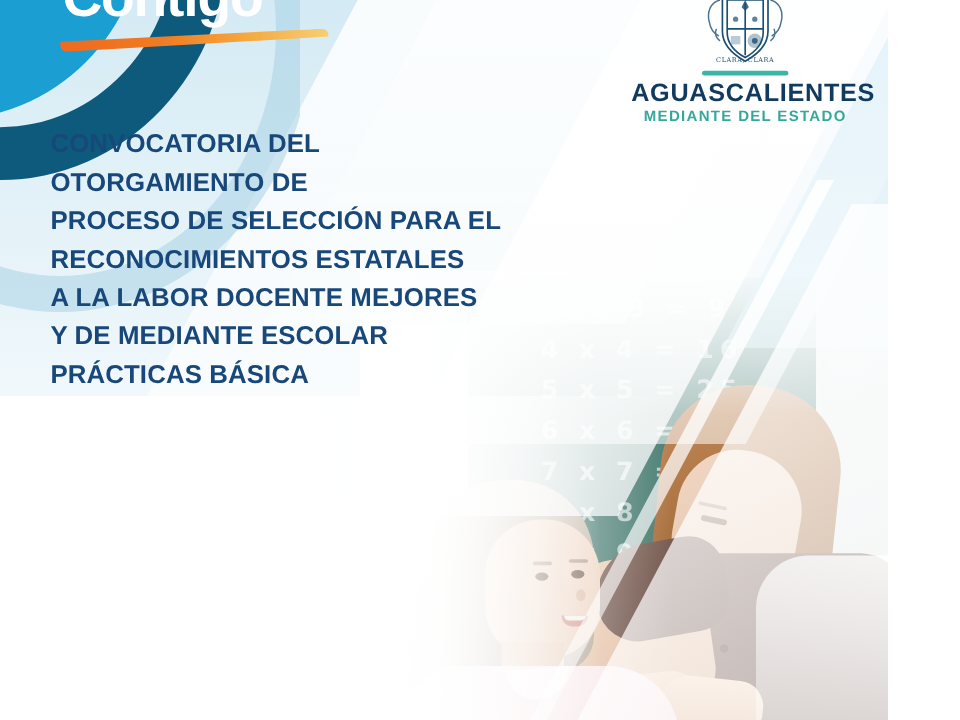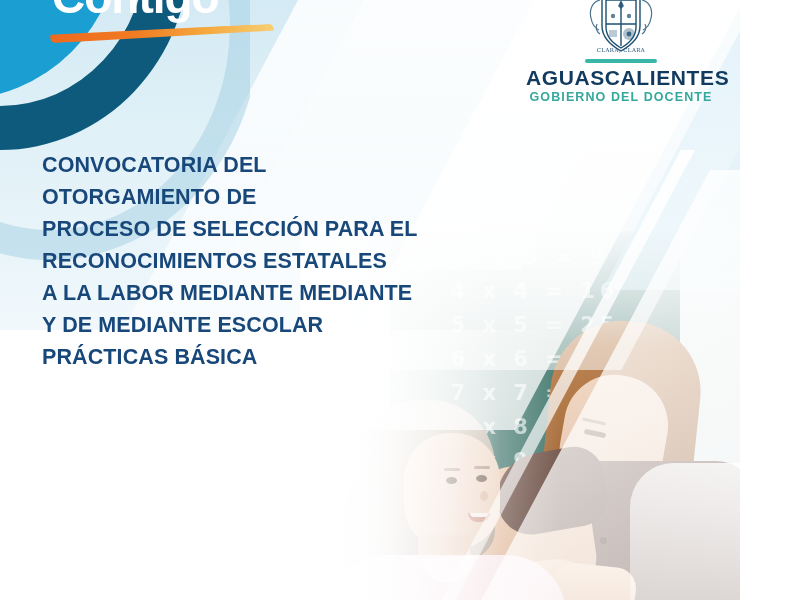--- a/index.html
+++ b/index.html
@@ -230,21 +230,20 @@
   .ags .sub{
     font-size:12.5px;font-weight:700;color:#35a89c;letter-spacing:1.1px;margin-top:3px;line-height:1;
   }
 
   
   .title{
     position:absolute;left:42px;top:104px;width:530px;
     color:#18477a;
     font-size:21.5px;font-weight:700;line-height:32px;
     letter-spacing:.1px;
-    margin-top:45px;
   }
   .title .ln{display:block;white-space:nowrap;}
 </style>
 </head>
 <body>
 
 <div id="poster">
 
   <div class="bg-base"></div>
 
@@ -333,26 +332,26 @@
       <g stroke="#1d4f72" stroke-width="1.2" fill="none" opacity=".8">
         <path d="M18 6 c-8 2 -11 10 -9 18 c1 6 4 10 8 12"></path>
         <path d="M60 6 c8 2 11 10 9 18 c-1 6 -4 10 -8 12"></path>
         <path d="M15 30 c-2 4 0 8 3 10"></path>
         <path d="M63 30 c2 4 0 8 -3 10"></path>
       </g>
       <text x="39" y="58" font-size="5.4" font-family="DejaVu Serif, serif" fill="#1d4f72" text-anchor="middle" letter-spacing="0.5">CLARA, CLARA</text>
     </svg>
     <div class="rule"></div>
     <div class="name">AGUASCALIENTES</div>
-    <div class="sub">GOBIERNO DEL DOCENTE</div>
+    <div class="sub">MEDIANTE DEL ESTADO</div>
   </div>
 
   <div class="title">
     <span class="ln">CONVOCATORIA DEL</span>
     <span class="ln">OTORGAMIENTO DE</span>
     <span class="ln">PROCESO DE SELECCIÓN PARA EL</span>
     <span class="ln">RECONOCIMIENTOS ESTATALES</span>
-    <span class="ln">A LA LABOR MEDIANTE MEDIANTE</span>
+    <span class="ln">A LA LABOR DOCENTE MEJORES</span>
     <span class="ln">Y DE MEDIANTE ESCOLAR</span>
     <span class="ln">PRÁCTICAS BÁSICA</span>
   </div>
 
 </div>
 
 </body></html>

